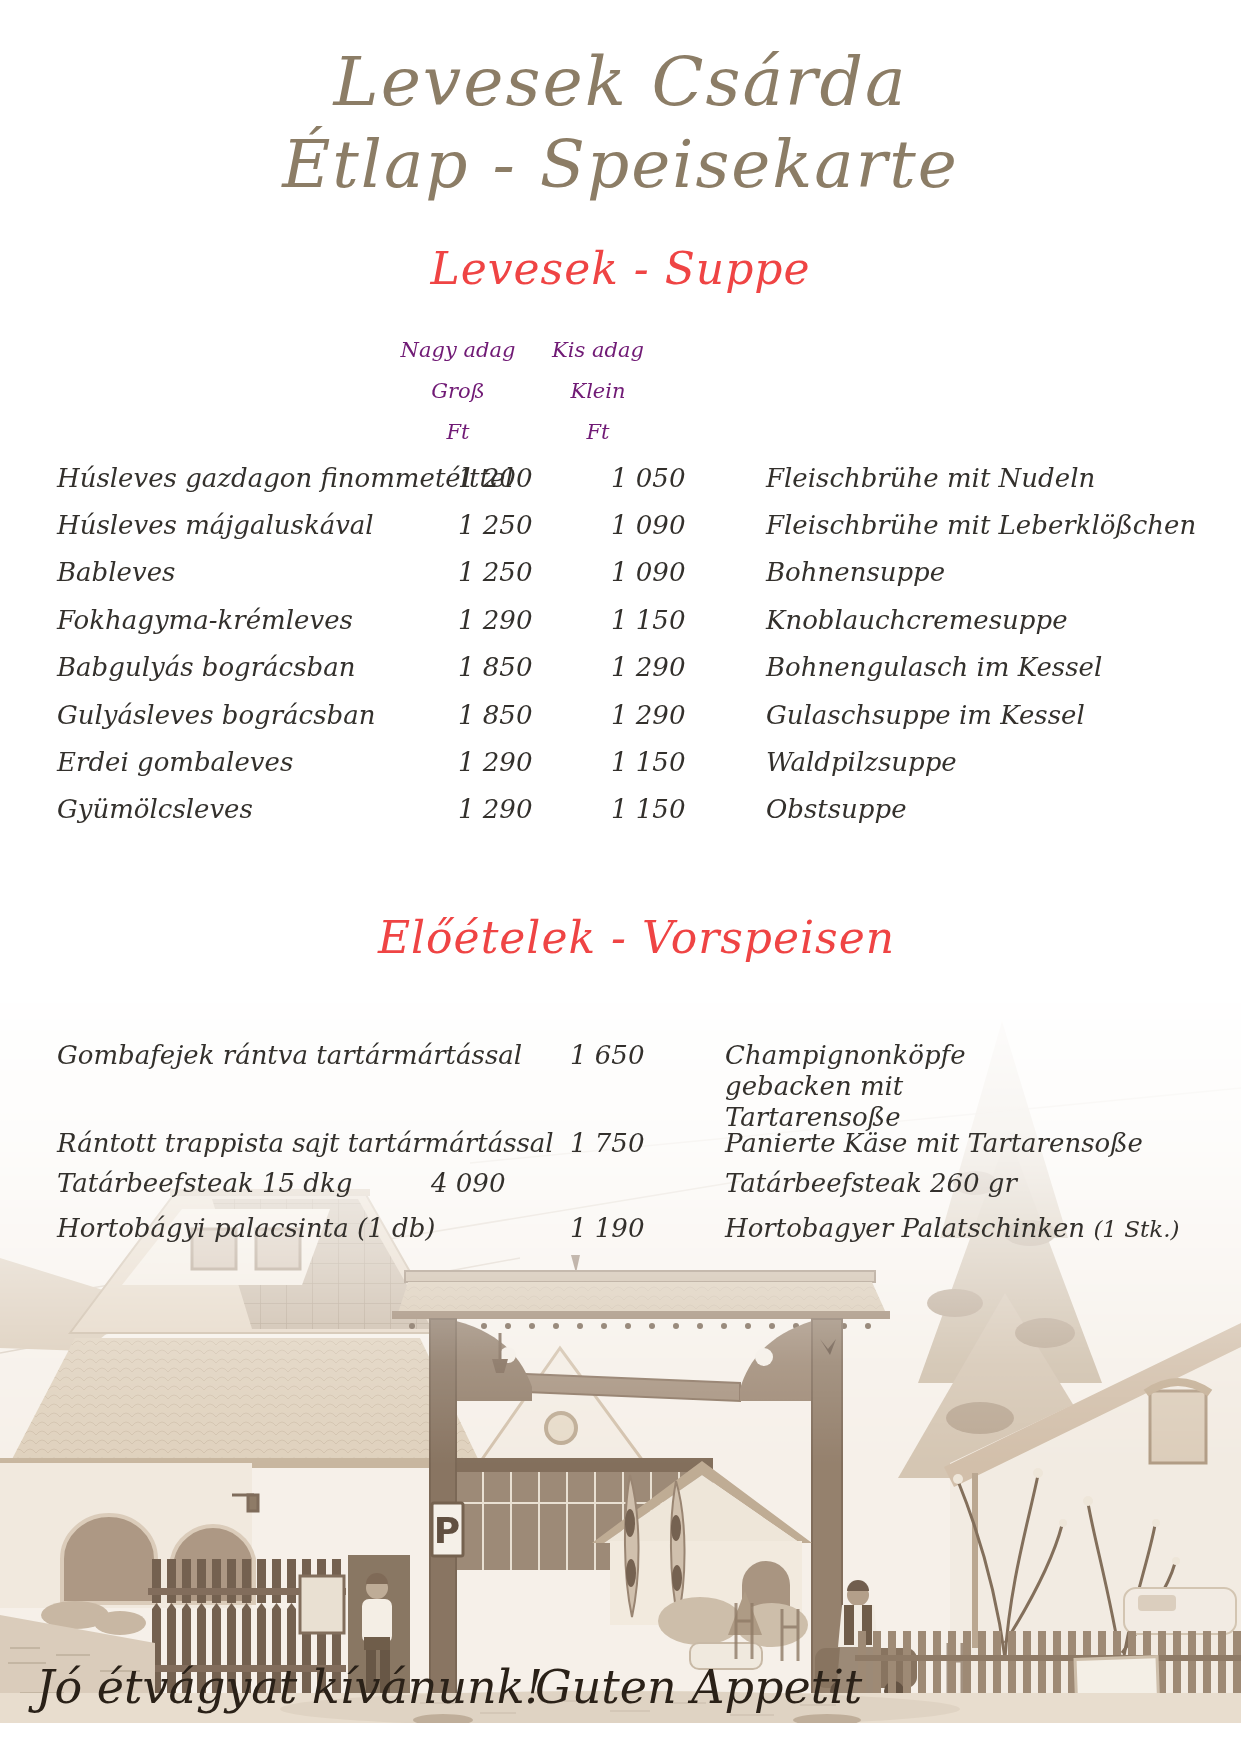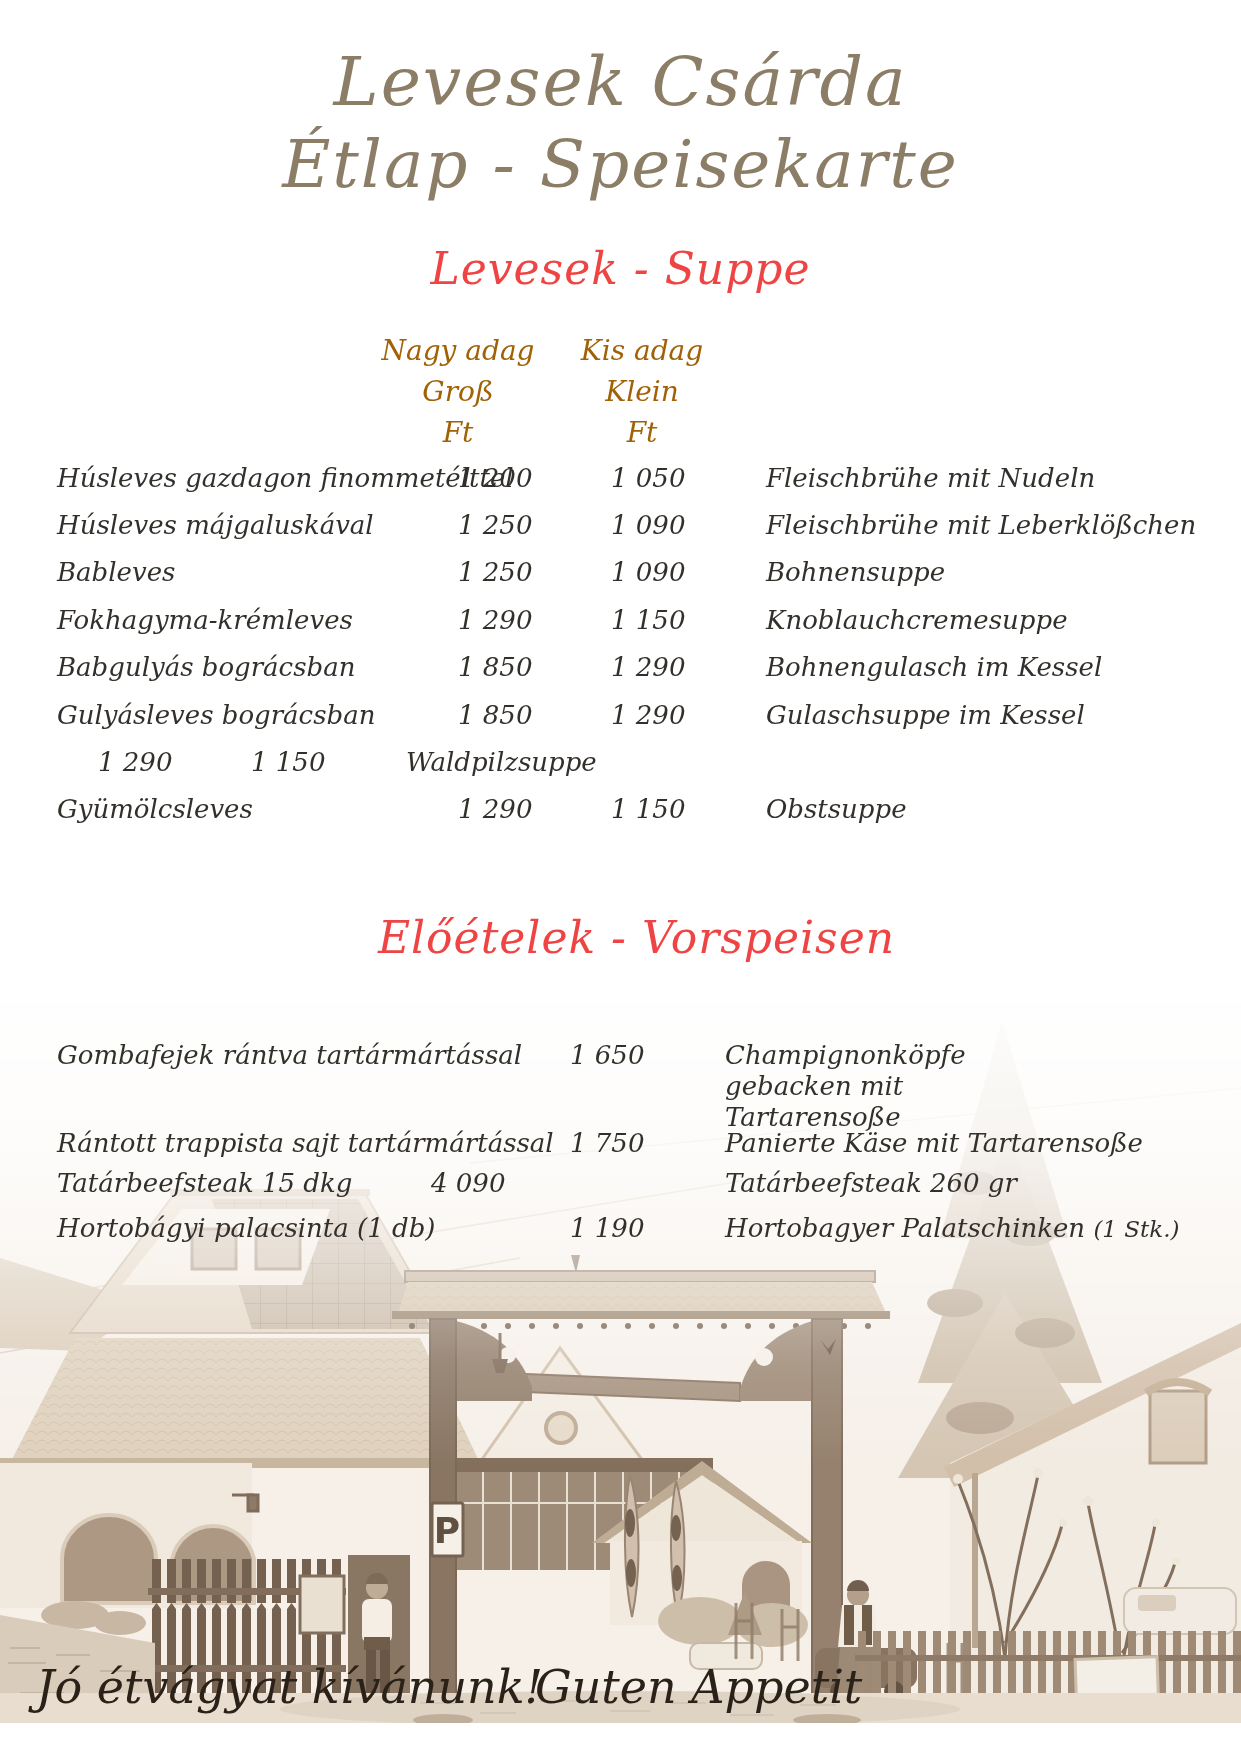--- a/index.html
+++ b/index.html
@@ -9,23 +9,23 @@
     font-family:"DejaVu Serif","Liberation Serif",serif; font-style:italic;
   }
   
   .script { color:#8c7d66; margin:0; font-weight:400; }
   .title1 { position:absolute; top:42px;  left:0; width:100%; text-align:center; font-size:68px; letter-spacing:2px; z-index:3; }
   .title2 { position:absolute; top:126px; left:0; width:100%; text-align:center; font-size:66px; letter-spacing:2px; z-index:3; }
   .section-heading { position:absolute; left:0; width:100%; text-align:center; font-size:44px; letter-spacing:1px; color:#ef4444; z-index:3; }
   #soups-heading    { top:243px; }
   #starters-heading { top:912px;padding-left:16px; }
   
-  .colhead { position:absolute; top:330px; width:172px; text-align:center; font-size:28px; line-height:41px; color:#a16207; z-index:3; }
+  .colhead { position:absolute; top:330px; width:172px; text-align:center; font-size:21px; line-height:41px; color:#701a75; z-index:3; }
   #colhead-large { left:372px; }
-  #colhead-small { left:556px; }
+  #colhead-small { left:512px; }
   
   .menu-rows { position:absolute; left:57px; right:36px; z-index:3; }
   #soups-rows { top:454px; }
   .row  { display:flex; height:47.4px; align-items:center; font-size:26px; color:#33302c; }
   .srow { position:absolute; left:57px; right:36px; display:flex; font-size:26px; line-height:31px; color:#33302c; z-index:3; }
   #srow-0 { top:1040px; }
   #srow-1 { top:1128px; }
   #srow-2 { top:1168px; }
   #srow-3 { top:1213px; }
   .cell-name  { flex:none; width:360px; white-space:nowrap; }
@@ -95,20 +95,21 @@
       <div class="cell-small">1 290</div>
       <div class="cell-de">Bohnengulasch im Kessel</div>
     </div>
     <div class="row">
       <div class="cell-name">Gulyásleves bográcsban</div>
       <div class="cell-large">1 850</div>
       <div class="cell-small">1 290</div>
       <div class="cell-de">Gulaschsuppe im Kessel</div>
     </div>
     <div class="row">
+      <div class="cell-name">Erdei gombaleves</div>
       <div class="cell-large">1 290</div>
       <div class="cell-small">1 150</div>
       <div class="cell-de">Waldpilzsuppe</div>
     </div>
     <div class="row">
       <div class="cell-name">Gyümölcsleves</div>
       <div class="cell-large">1 290</div>
       <div class="cell-small">1 150</div>
       <div class="cell-de">Obstsuppe</div>
     </div>

